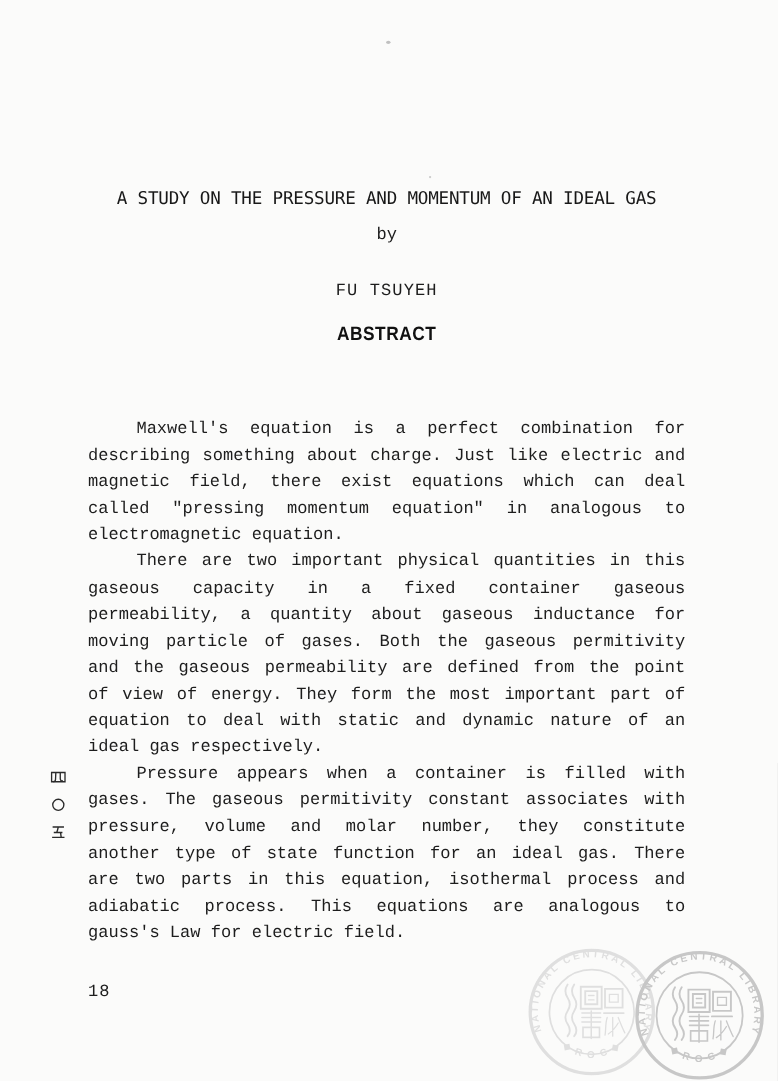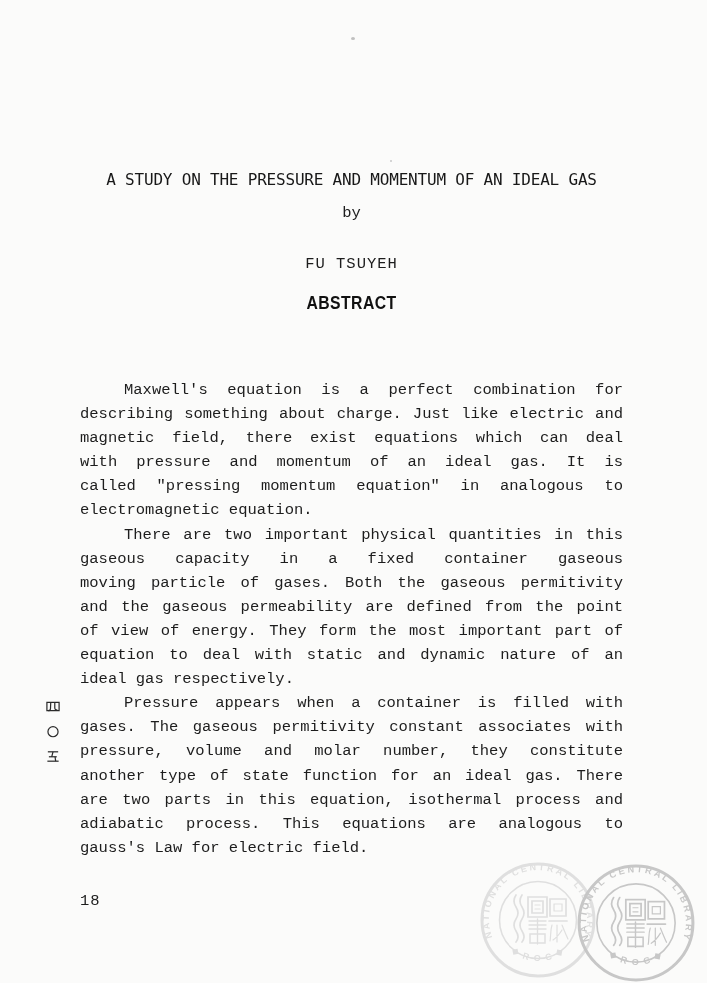--- a/index.html
+++ b/index.html
@@ -47,25 +47,25 @@
 
   <div class="content">
     <div class="title">A STUDY ON THE PRESSURE AND MOMENTUM OF AN IDEAL GAS</div>
     <div class="byline">by</div>
     <div class="author">FU TSUYEH</div>
     <div class="abstract-heading">ABSTRACT</div>
     <div class="body">
         <div class="tline i">Maxwell's equation is a perfect combination for</div>
         <div class="tline">describing something about charge. Just like electric and</div>
         <div class="tline">magnetic field, there exist equations which can deal</div>
-        <div class="tline">with pressure and momentum of an ideal gas. It is</div>
         <div class="tline">called "pressing momentum equation" in analogous to</div>
         <div class="tline last">electromagnetic equation.</div>
         <div class="tline i">There are two important physical quantities in this</div>
         <div class="tline">gaseous capacity in a fixed container gaseous</div>
+        <div class="tline">permeability, a quantity about gaseous inductance for</div>
         <div class="tline">moving particle of gases. Both the gaseous permitivity</div>
         <div class="tline">and the gaseous permeability are defined from the point</div>
         <div class="tline">of view of energy. They form the most important part of</div>
         <div class="tline">equation to deal with static and dynamic nature of an</div>
         <div class="tline last">ideal gas respectively.</div>
         <div class="tline i">Pressure appears when a container is filled with</div>
         <div class="tline">gases. The gaseous permitivity constant associates with</div>
         <div class="tline">pressure, volume and molar number, they constitute</div>
         <div class="tline">another type of state function for an ideal gas. There</div>
         <div class="tline">are two parts in this equation, isothermal process and</div>

